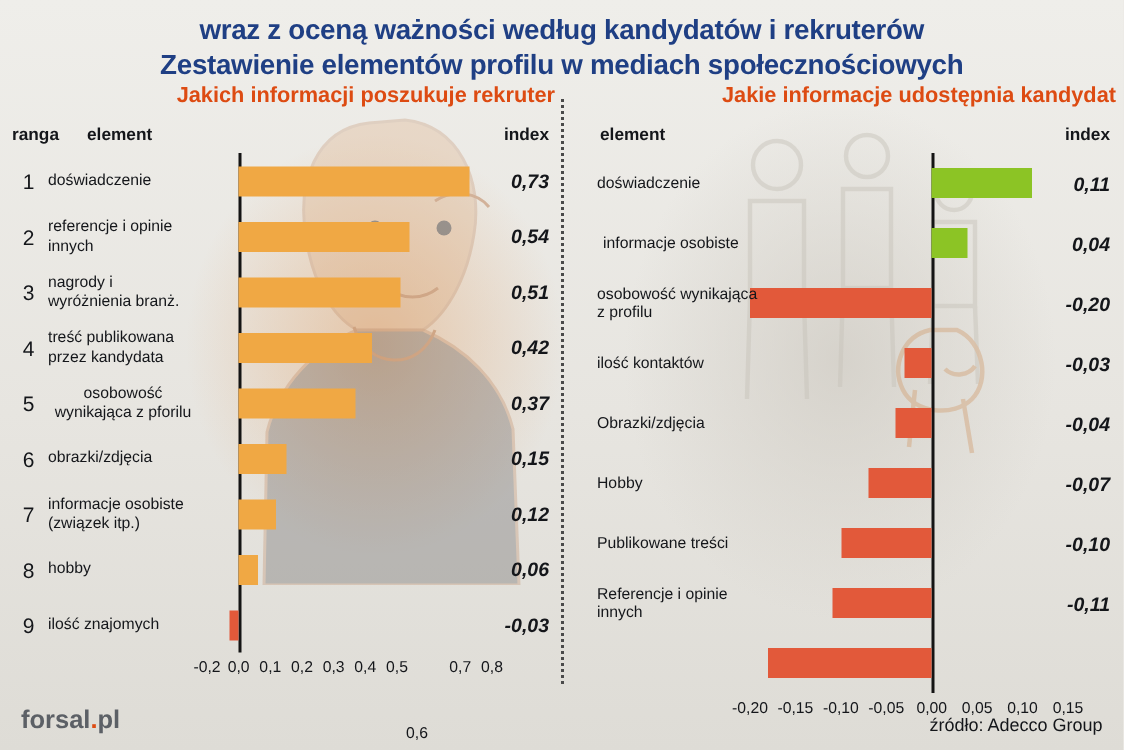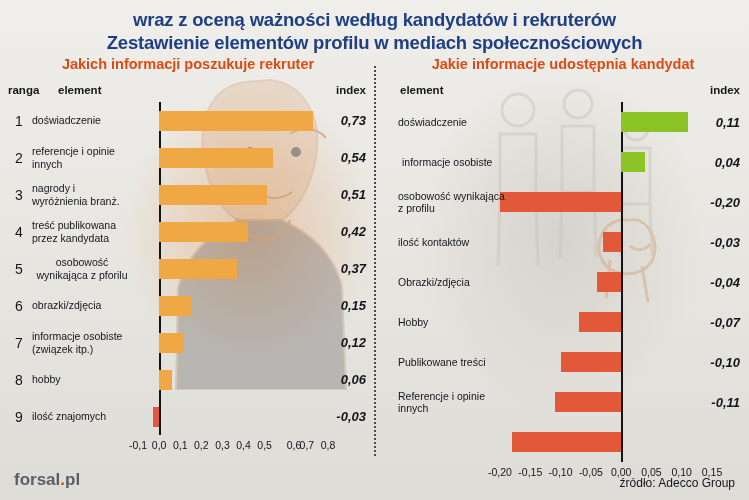--- a/index.html
+++ b/index.html
@@ -47,21 +47,21 @@
     line-height: 1.25;
     letter-spacing: -0.2px;
   }
   .panel {
     position: absolute;
     top: 56px;
   }
   .panel-left { left: 6px; width: 364px; }
   .panel-right { left: 382px; width: 362px; }
   .panel-title {
-    text-align: center;
+    text-align: right;
     color: #dd4b12;
     font-weight: bold;
     font-size: 14.5px;
     margin-bottom: 12px;
   }
   .col-head {
     position: relative;
     height: 18px;
     font-size: 11.5px;
     font-weight: bold;
@@ -252,28 +252,28 @@
           <div class="rank-cell">8</div>
           <div class="label-cell" style="width: 100px; margin-left: 0px;">hobby</div>
           <div class="value-cell">0,06</div>
         </div>
         <div class="row" style="height: 37px;">
           <div class="rank-cell">9</div>
           <div class="label-cell" style="width: 100px; margin-left: 0px;">ilość znajomych</div>
           <div class="value-cell">-0,03</div>
         </div>
         <div class="axis-ticks" style="left: 0px; right: 0px; top: 337px; height: 16px;">
-          <span style="left: 132px;">-0,1</span>
+          <span style="left: 132px;">-0,2</span>
           <span style="left: 153.111px;">0,0</span>
           <span style="left: 174.222px;">0,1</span>
           <span style="left: 195.333px;">0,2</span>
           <span style="left: 216.444px;">0,3</span>
           <span style="left: 237.556px;">0,4</span>
           <span style="left: 258.667px;">0,5</span>
-          <span style="left: 288px;">0,6</span>
+          <span style="left: 272px; margin-top: 44px;">0,6</span>
           <span style="left: 300.889px;">0,7</span>
           <span style="left: 322px;">0,8</span>
         </div>
       </div>
     </div>
 </div>
 
 <div class="panel panel-right">
   <div class="panel-title">Jakie informacje udostępnia kandydat</div>
   <div class="col-head">

